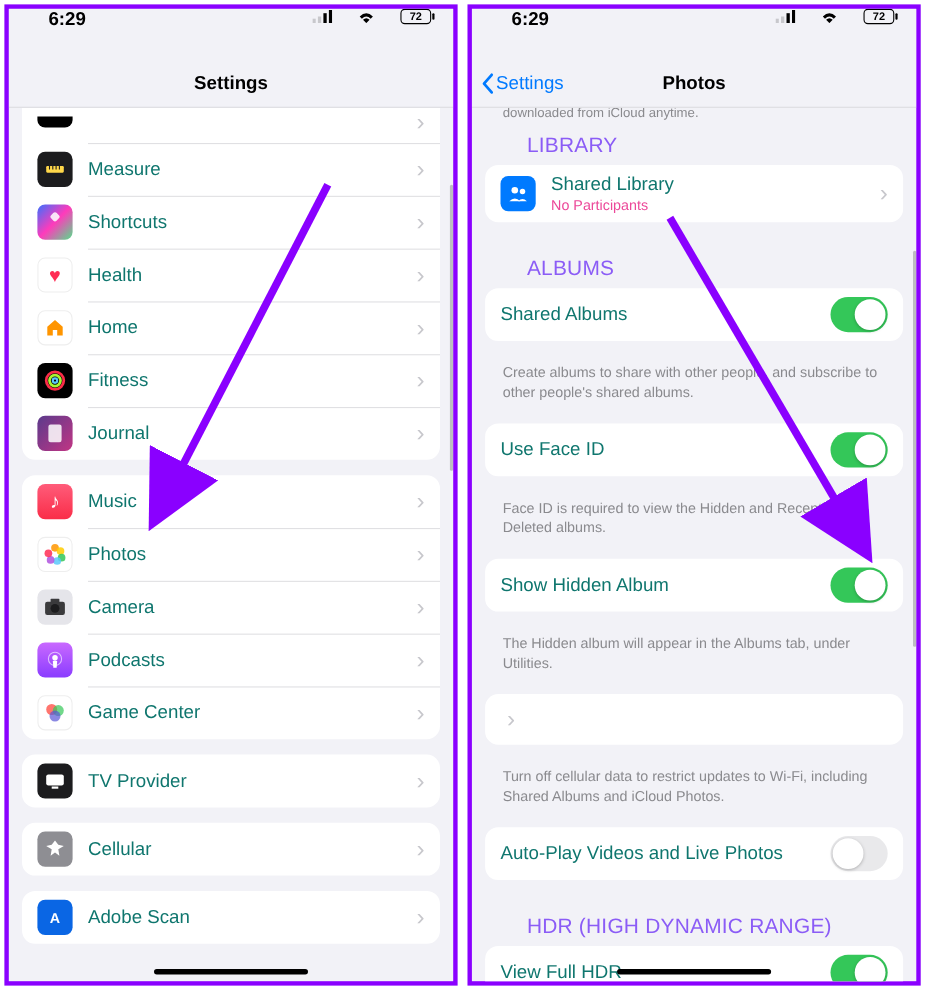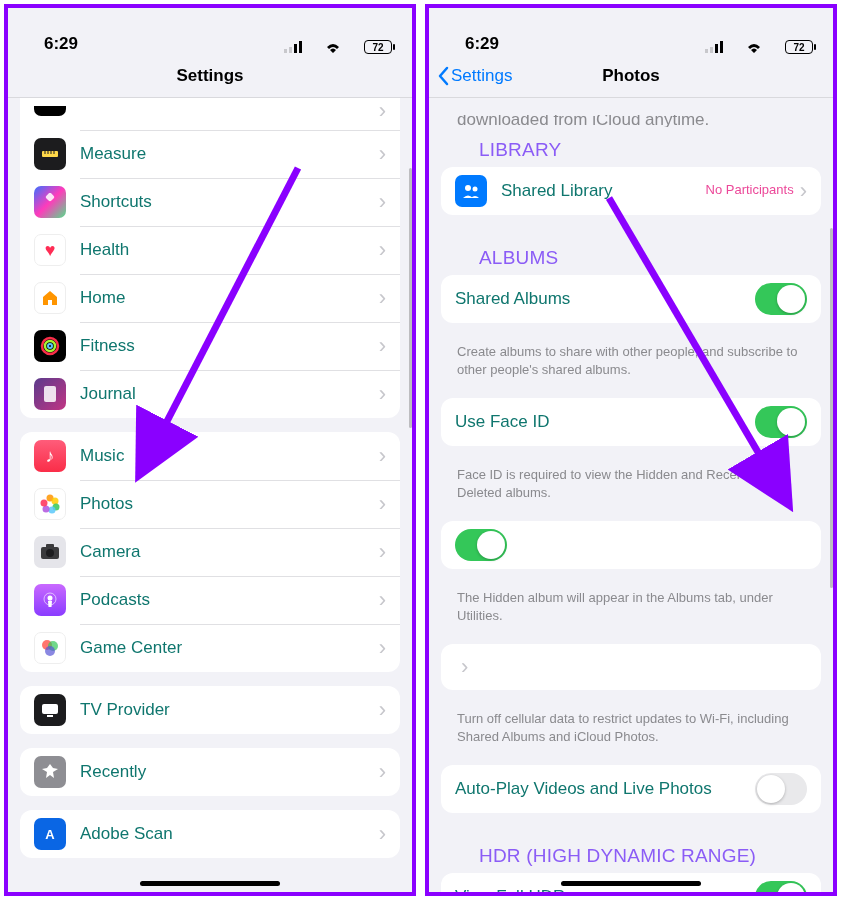--- a/index.html
+++ b/index.html
@@ -20,21 +20,21 @@
     background: #f2f2f7;
     overflow: hidden;
   }
   .frame-left { left: 4px; }
   .frame-right { left: 425px; }
 
   
   .status-bar {
     height: 46px;
     display: flex;
-    align-items: flex-end;
+    align-items: flex-start;
     justify-content: space-between;
     padding: 0 20px 0 36px;
     background: #f2f2f7;
   }
   .status-time { font-weight: 600; font-size: 17px; }
   .status-right { display: flex; align-items: center; gap: 22px; }
   .status-right svg { display: block; }
   .battery-box {
     display: inline-flex; align-items: center; justify-content: center;
     width: 28px; height: 14px; border: 1.5px solid #000; border-radius: 4px;
@@ -93,21 +93,21 @@
     height: 0.5px; background: #e0e0e3;
   }
   .app-icon {
     width: 32px; height: 32px; border-radius: 7px;
     display: flex; align-items: center; justify-content: center;
     flex-shrink: 0; margin-right: 14px;
     font-size: 18px;
   }
   .row-label { font-size: 17px; flex: 1; color: #0f766e; }
   .row-sub { font-size: 13px; color: #ec4899; margin-top: 1px; }
-  .row-body { flex: 1; display: flex; flex-direction: row; justify-content: center; }
+  .row-body { flex: 1; display: flex; flex-direction: column; justify-content: center; }
   .chevron { color: #c7c7cc; font-size: 22px; font-weight: 300; margin-left: 6px; }
 
   
   .toggle {
     width: 52px; height: 32px; border-radius: 16px; position: relative;
     background: #e9e9eb; flex-shrink: 0;
   }
   .toggle.on { background: #34c759; }
   .toggle .knob {
     position: absolute; top: 2px; width: 28px; height: 28px;
@@ -118,22 +118,22 @@
   .toggle.off .knob { left: 2px; }
 
   
   .footer-text {
     font-size: 13px; color: #8a8a8e; line-height: 1.35;
     padding: 6px 28px 10px;
   }
 
   
   .cutoff {
-    font-size: 17px; color: #8a8a8e; padding: 2px 28px 0;
-    height: 12px; overflow: hidden; line-height: 0.4; margin-top: 17px;
+    font-size: 12px; color: #8a8a8e; padding: 2px 28px 0;
+    height: 12px; overflow: hidden; line-height: 0.4;
   }
 
   
   .home-indicator {
     position: absolute; bottom: 6px; left: 50%; transform: translateX(-50%);
     width: 140px; height: 5px; background: #000; border-radius: 3px;
   }
 
   
   .scroll-hint {
@@ -304,21 +304,21 @@
     </div>
   </div>
 
   <div class="group">
     <div class="row">
       <div class="app-icon" style="background:#8e8e93;">
           <svg width="20" height="20" viewBox="0 0 20 20">
             <path d="M10 2 L13 6 L18 7 L13 10 L14 16 L10 13 L6 16 L7 10 L2 7 L7 6 Z" fill="#fff"></path>
           </svg>
         </div>
-      <span class="row-label">Recently</span>
+      <span class="row-label">Cellular</span>
       <span class="chevron">›</span>
     </div>
   </div>
 
   <div class="group" style="margin-bottom:0;">
     <div class="row">
       <div class="app-icon" style="background:#0a66e4;color:#fff;font-weight:700;font-size:13px;">A</div>
       <span class="row-label">Adobe Scan</span>
       <span class="chevron">›</span>
     </div>
@@ -402,20 +402,21 @@
       <span class="row-label">Use Face ID</span>
       <div class="toggle on">
           <div class="knob"></div>
         </div>
     </div>
   </div>
   <div class="footer-text">Face ID is required to view the Hidden and Recently Deleted albums.</div>
 
   <div class="group">
     <div class="row noicon">
+      <span class="row-label">Show Hidden Album</span>
       <div class="toggle on">
           <div class="knob"></div>
         </div>
     </div>
   </div>
   <div class="footer-text">The Hidden album will appear in the Albums tab, under Utilities.</div>
 
   <div class="group">
     <div class="row noicon">
       <span class="chevron">›</span>

